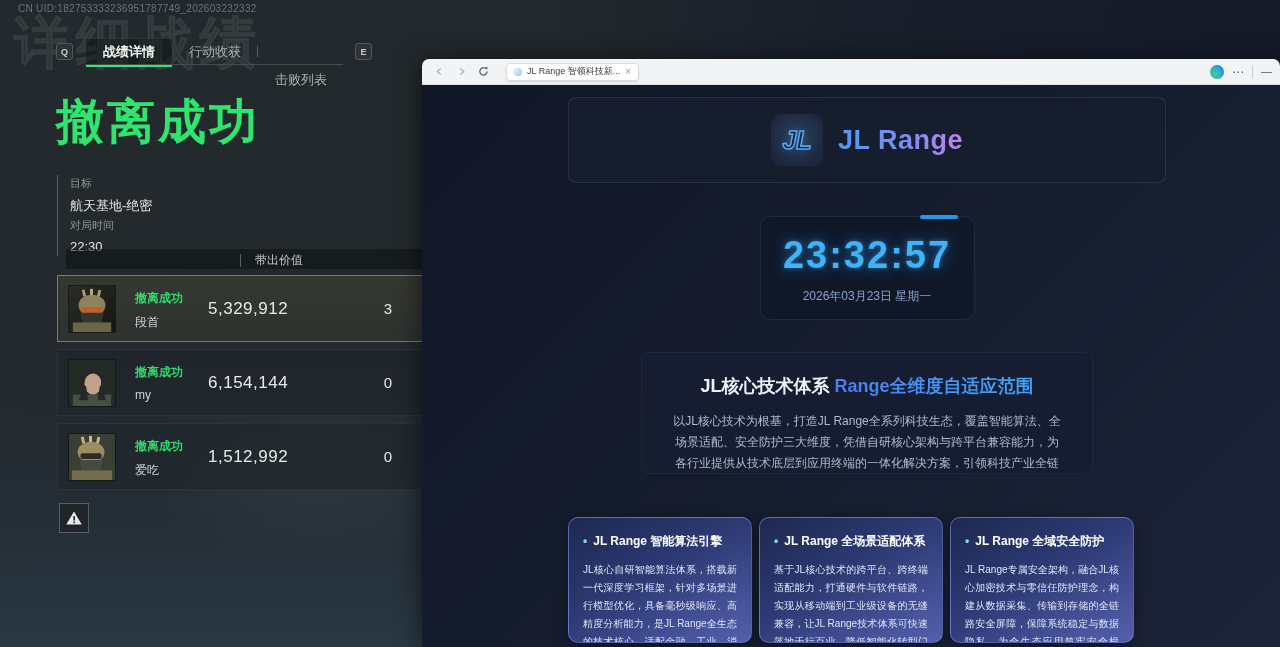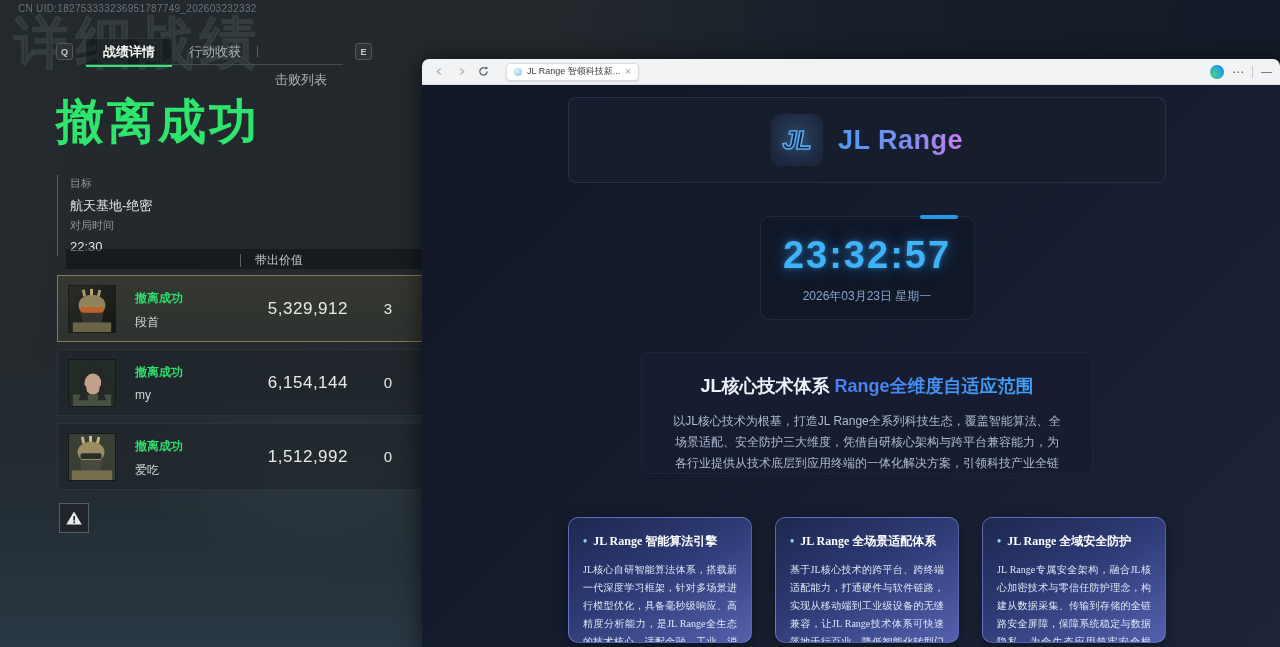--- a/index.html
+++ b/index.html
@@ -51,21 +51,21 @@
   .rows { position:absolute; left:57px; top:275px; width:443px; }
   .row { position:relative; width:443px; height:67px; margin-bottom:7px;
     background:rgba(32,38,43,.78); border:1px solid rgba(75,85,90,.28); cursor:pointer; }
   .row.selected { background:linear-gradient(180deg,rgba(72,70,52,.50),rgba(52,56,50,.62));
     border:1px solid #857a52; }
   .avatar { position:absolute; left:10px; top:9px; width:48px; height:48px; display:block;
     border:1px solid rgba(20,22,20,.8); }
   .pinfo { position:absolute; left:77px; top:14px; }
   .status { font-size:12px; font-weight:bold; color:#2fd96b; }
   .pname { font-size:12px; color:#cfd4d2; margin-top:7px; }
-  .pvalue { position:absolute; left:150px; top:23px; width:140px; text-align:right;
+  .pvalue { position:absolute; left:150px; top:23px; width:140px; text-align:left;
     font-size:17px; color:#e6e9e6; letter-spacing:.5px; }
   .pkills { position:absolute; left:310px; top:24px; width:40px; text-align:center;
     font-size:15px; color:#e6e9e6; }
 
   .warn-btn { position:absolute; left:59px; top:503px; width:30px; height:30px;
     background:rgba(28,32,35,.6); border:1px solid #585e61; display:flex;
     align-items:center; justify-content:center; cursor:pointer; }
 
   
   .browser { position:absolute; left:422px; top:59px; width:858px; height:588px;
@@ -114,21 +114,21 @@
   .clock-date { margin-top:11px; text-align:center; font-size:12px; color:#8aa2c8; }
 
   .section-card { width:452px; height:122px; margin:32px auto 0; background:#161d30;
     border:1px solid rgba(80,110,160,.12); border-radius:8px; padding:21px 30px; overflow:hidden; }
   .section-title { text-align:center; font-size:18px; font-weight:bold; color:#eef2f8; }
   .section-title .accent {
     background:linear-gradient(90deg,#4c7ef2,#3fa2f5);
     -webkit-background-clip:text; background-clip:text; -webkit-text-fill-color:transparent; }
   .section-body { margin-top:13px; font-size:12px; line-height:21px; color:#aeb9d2; text-align:center; }
 
-  .features { display:flex; gap:23px; margin-top:43px;font-family:Liberation Serif, serif; }
+  .features { display:flex; gap:7px; margin-top:43px; }
   .feature-card { width:184px; height:126px; border-radius:10px; padding:15px 14px; overflow:hidden;
     background:linear-gradient(150deg,#1e2850 0%,#2d3a74 45%,#5560ae 100%);
     border:1px solid rgba(125,140,225,.55); box-shadow:0 4px 14px rgba(0,0,0,.35); cursor:pointer; }
   .feature-title { font-size:12px; font-weight:bold; color:#ffffff; white-space:nowrap; }
   .feature-title .bullet { color:#8fd2f5; margin-right:6px; font-size:12px; }
   .feature-body { margin-top:11px; font-size:10px; line-height:18px; color:#dfe6f6; text-align:justify; }
 </style>
 </head>
 <body>
 

